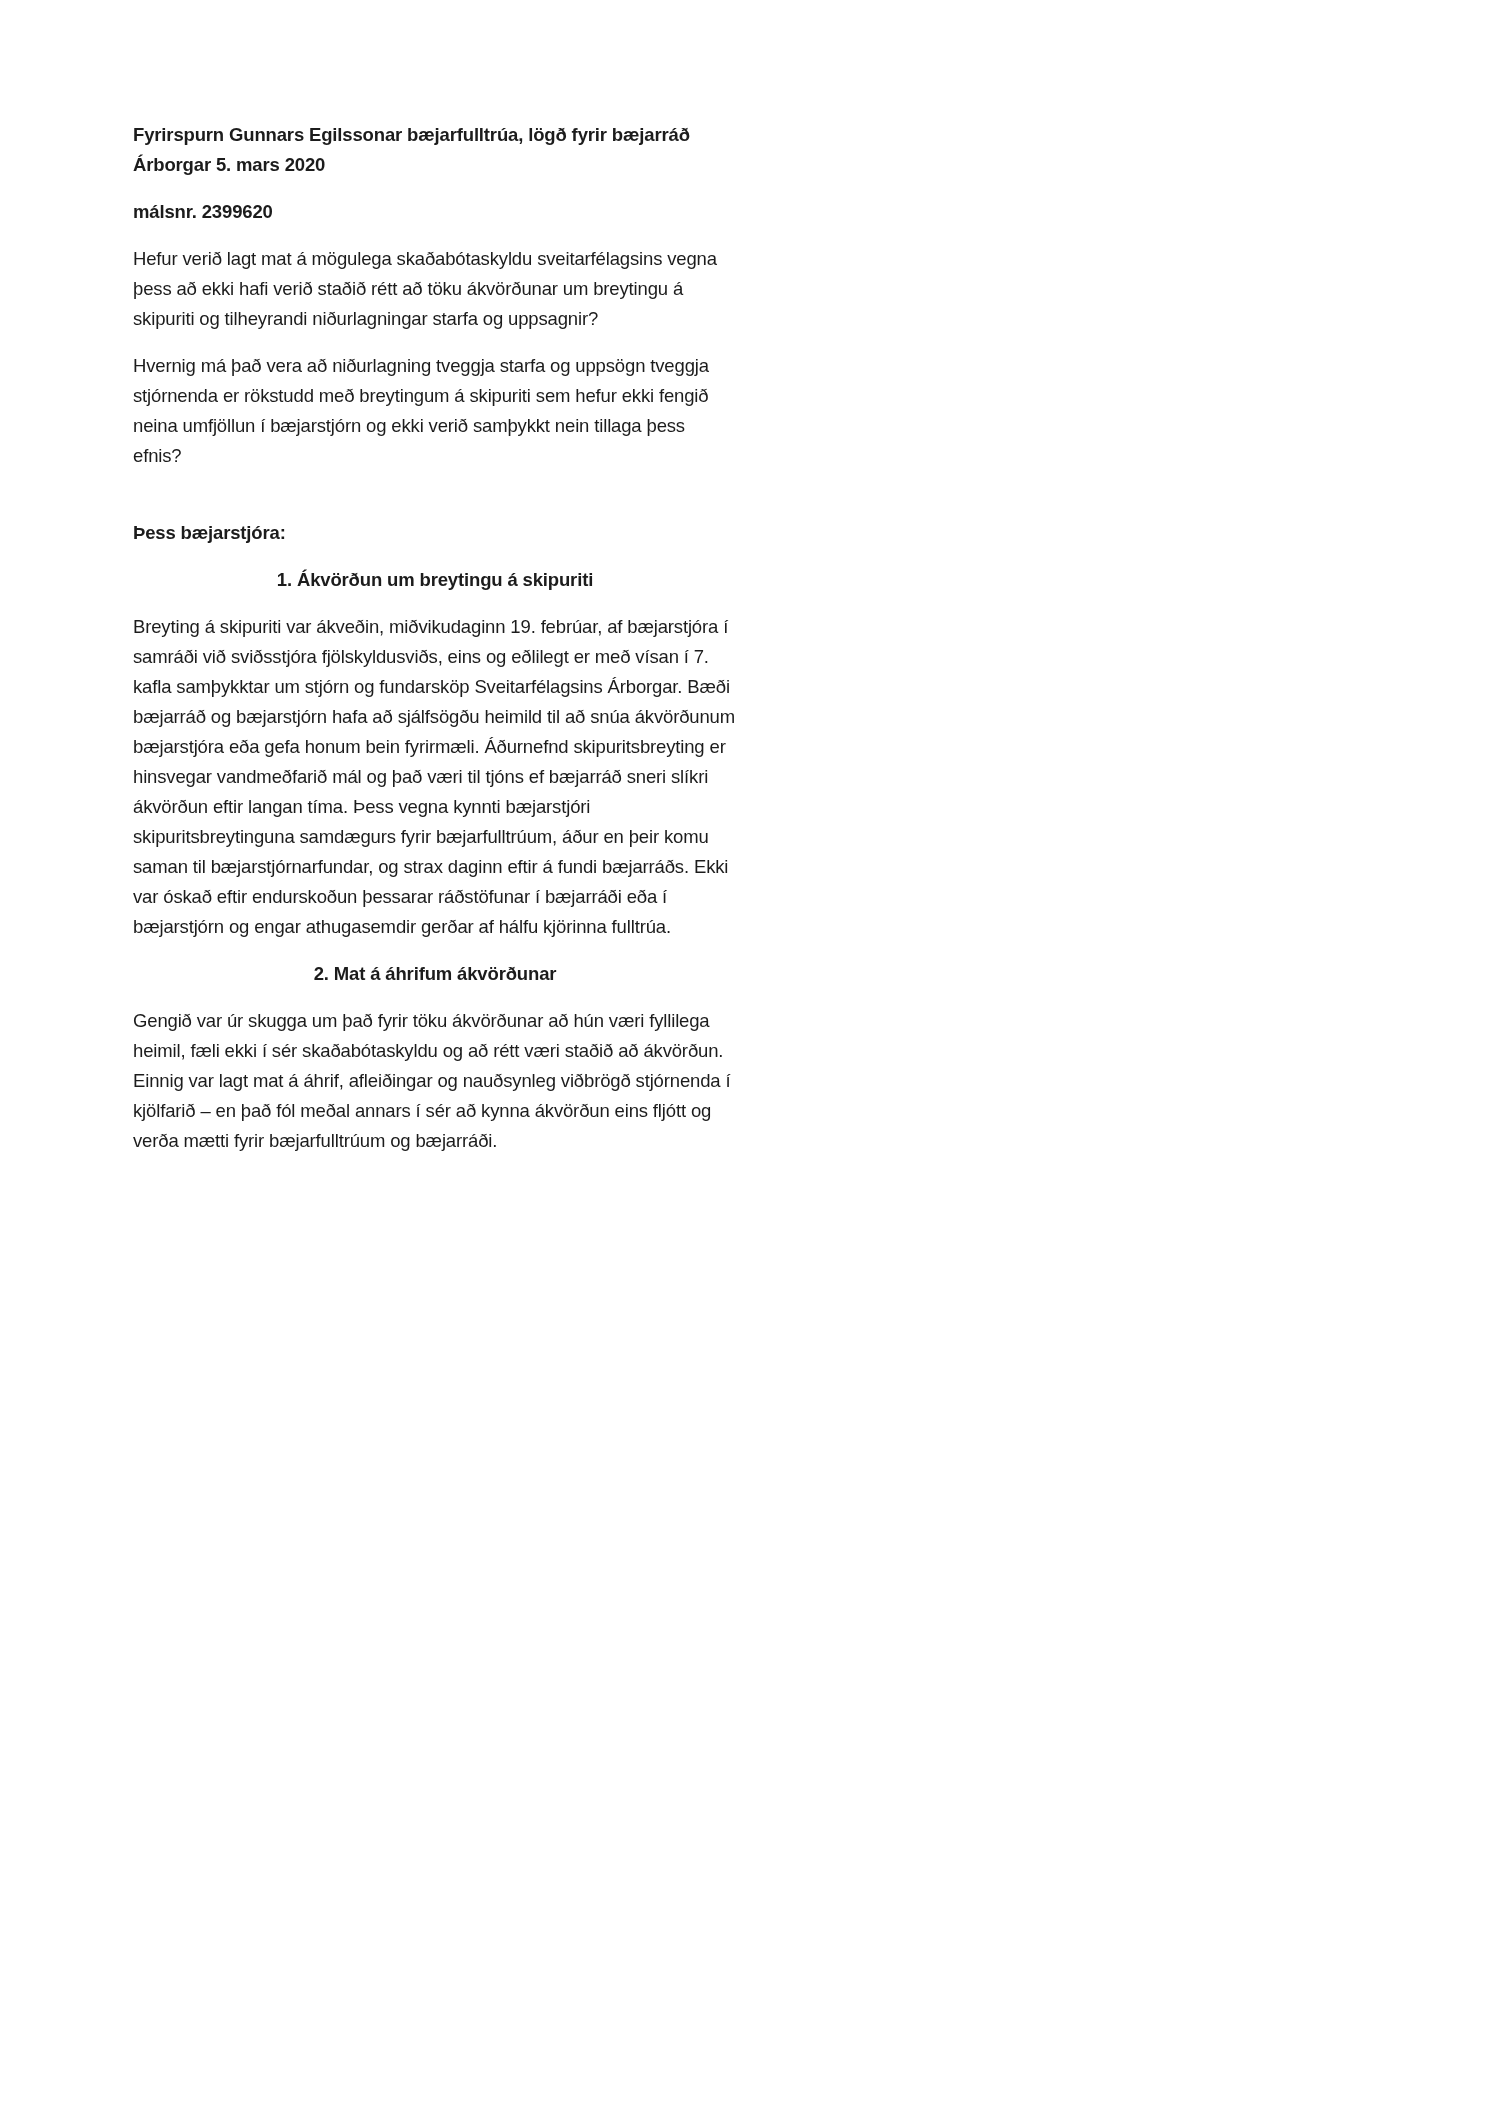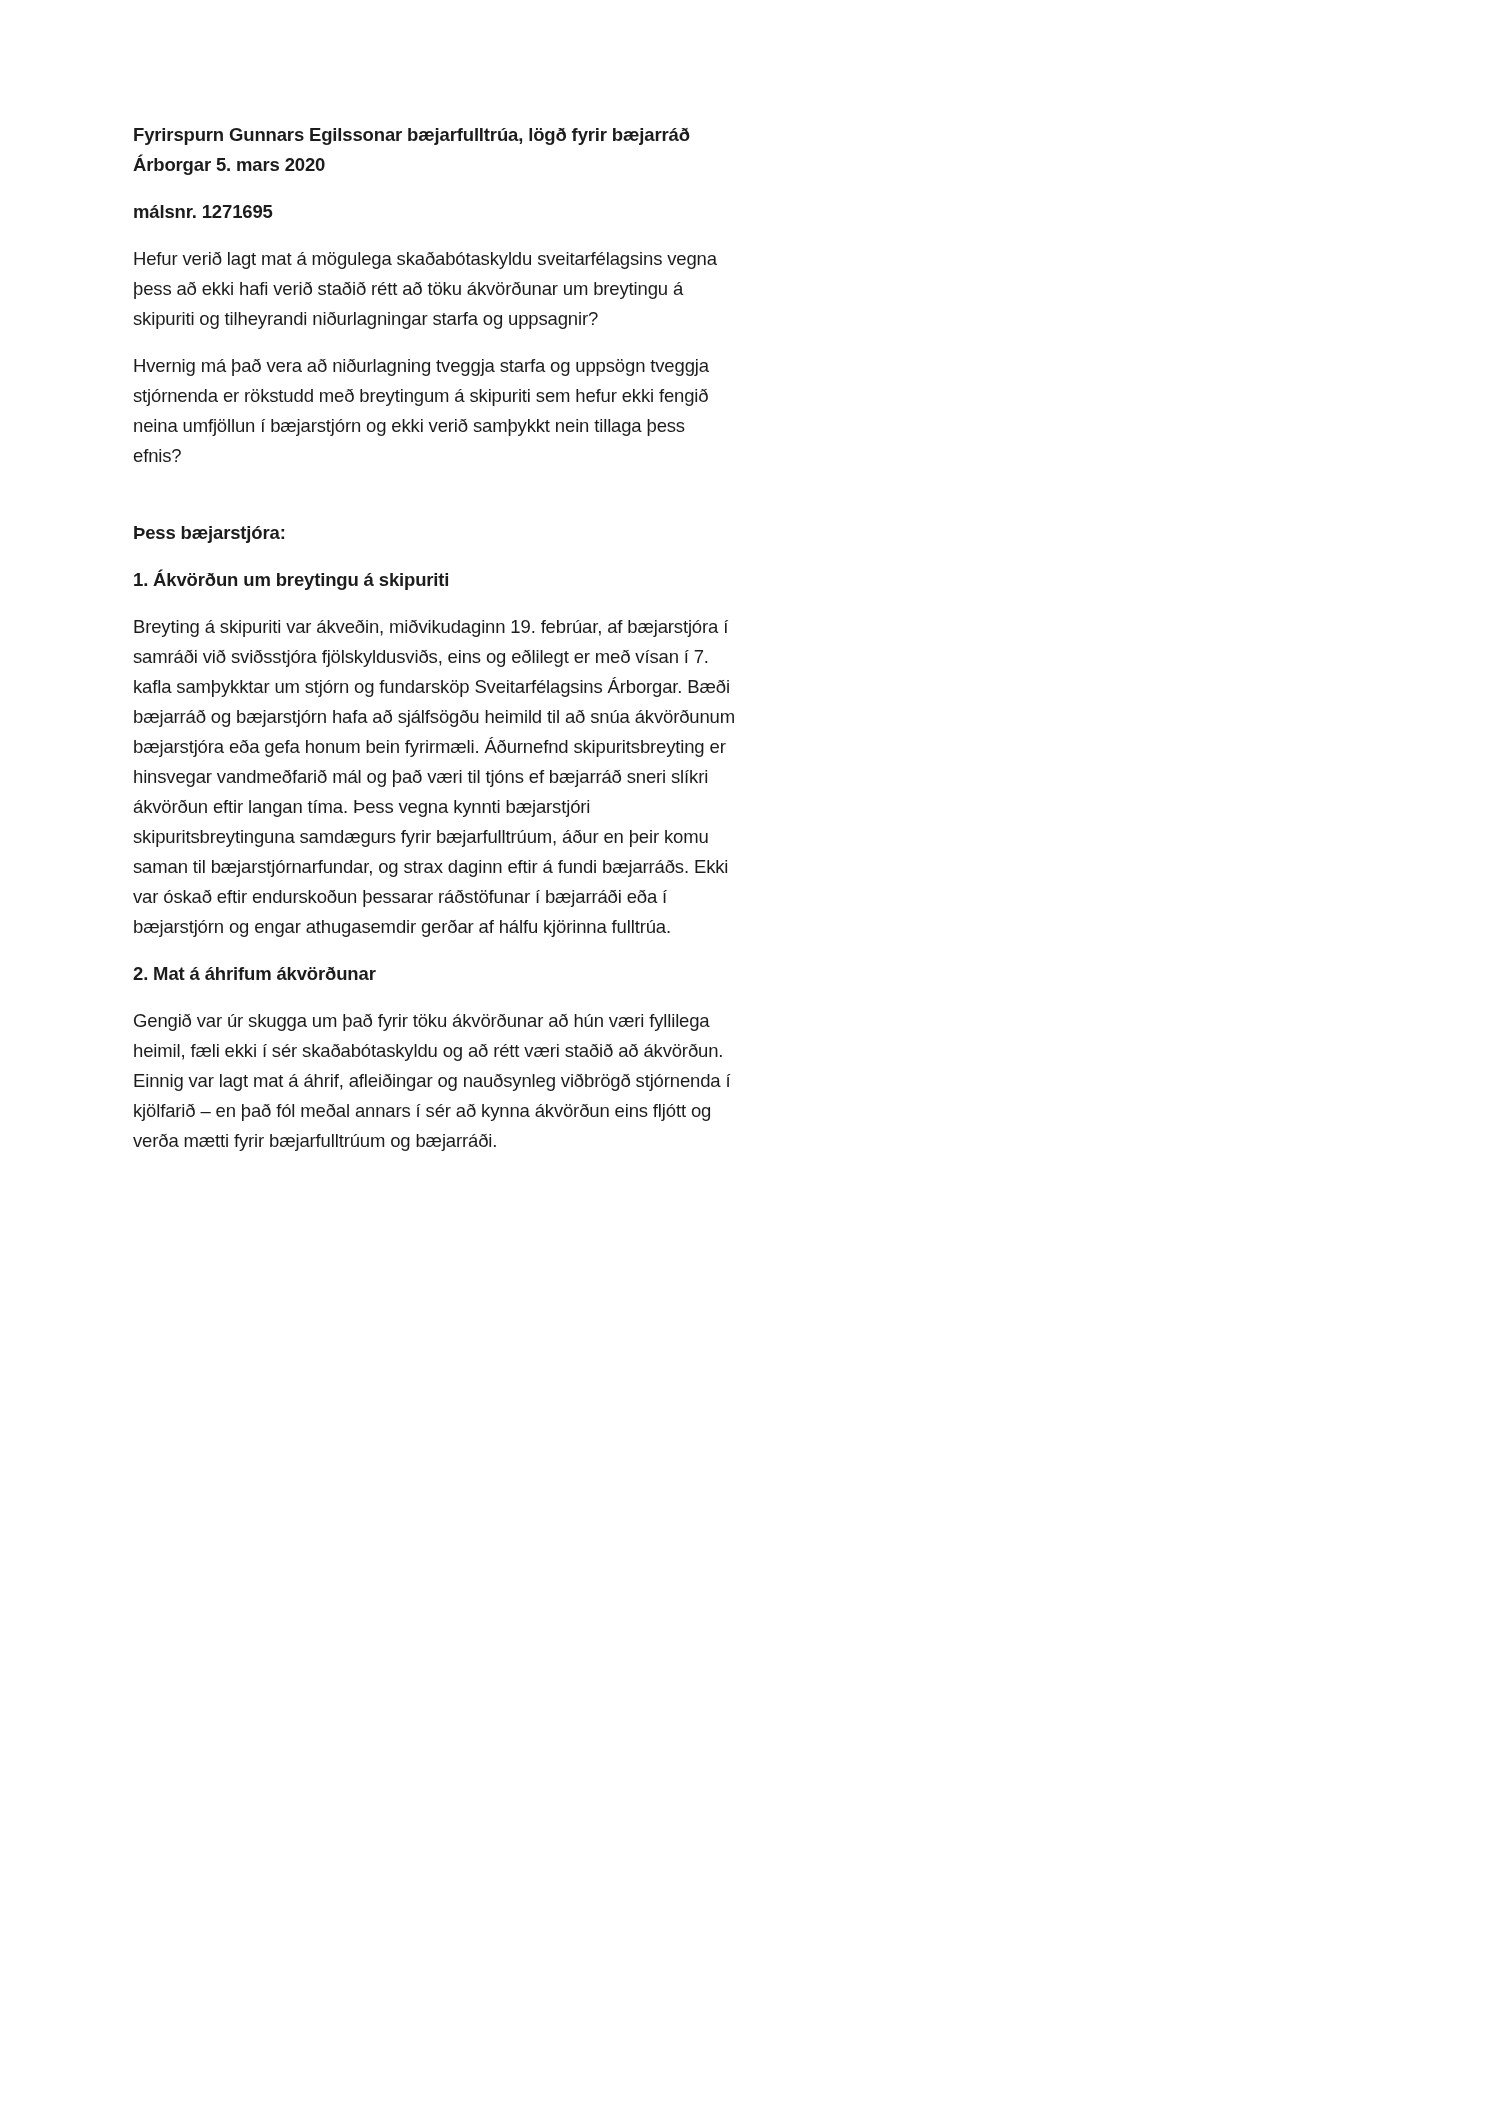--- a/index.html
+++ b/index.html
@@ -24,30 +24,31 @@
     margin: 0 0 17px 0;
   }
   .bold {
     font-weight: bold;
   }
   .answers-heading {
     margin-top: 47px !important;
   }
   .section-heading {
     margin-top: 8px !important;
+    text-align: center;
   }
 </style>
 </head>
 <body>
 
 <div class="page">
 
   <p class="bold">Fyrirspurn Gunnars Egilssonar bæjarfulltrúa, lögð fyrir bæjarráð Árborgar 5. mars 2020</p>
 
-  <p class="bold">málsnr. 1271695</p>
+  <p class="bold">málsnr. 2399620</p>
 
   <p>Hefur verið lagt mat á mögulega skaðabótaskyldu sveitarfélagsins vegna þess að ekki hafi verið staðið rétt að töku ákvörðunar um breytingu á skipuriti og tilheyrandi niðurlagningar starfa og uppsagnir?</p>
 
   <p>Hvernig má það vera að niðurlagning tveggja starfa og uppsögn tveggja stjórnenda er rökstudd með breytingum á skipuriti sem hefur ekki fengið neina umfjöllun í bæjarstjórn og ekki verið samþykkt nein tillaga þess efnis?</p>
 
   <p class="bold answers-heading">Þess bæjarstjóra:</p>
 
   <p class="bold section-heading">1. Ákvörðun um breytingu á skipuriti</p>
 
   <p>Breyting á skipuriti var ákveðin, miðvikudaginn 19. febrúar,  af bæjarstjóra í samráði við sviðsstjóra fjölskyldusviðs, eins og eðlilegt er með vísan í 7. kafla samþykktar um stjórn og fundarsköp Sveitarfélagsins Árborgar. Bæði bæjarráð og bæjarstjórn hafa að sjálfsögðu heimild til að snúa ákvörðunum bæjarstjóra eða gefa honum bein fyrirmæli. Áðurnefnd skipuritsbreyting er hinsvegar vandmeðfarið mál og það væri til tjóns ef bæjarráð sneri slíkri ákvörðun eftir langan tíma. Þess vegna kynnti bæjarstjóri skipuritsbreytinguna samdægurs fyrir bæjarfulltrúum, áður en þeir komu saman til bæjarstjórnarfundar, og strax daginn eftir á fundi bæjarráðs. Ekki var óskað eftir endurskoðun þessarar ráðstöfunar í bæjarráði eða í bæjarstjórn og engar athugasemdir gerðar af hálfu kjörinna fulltrúa.</p>

